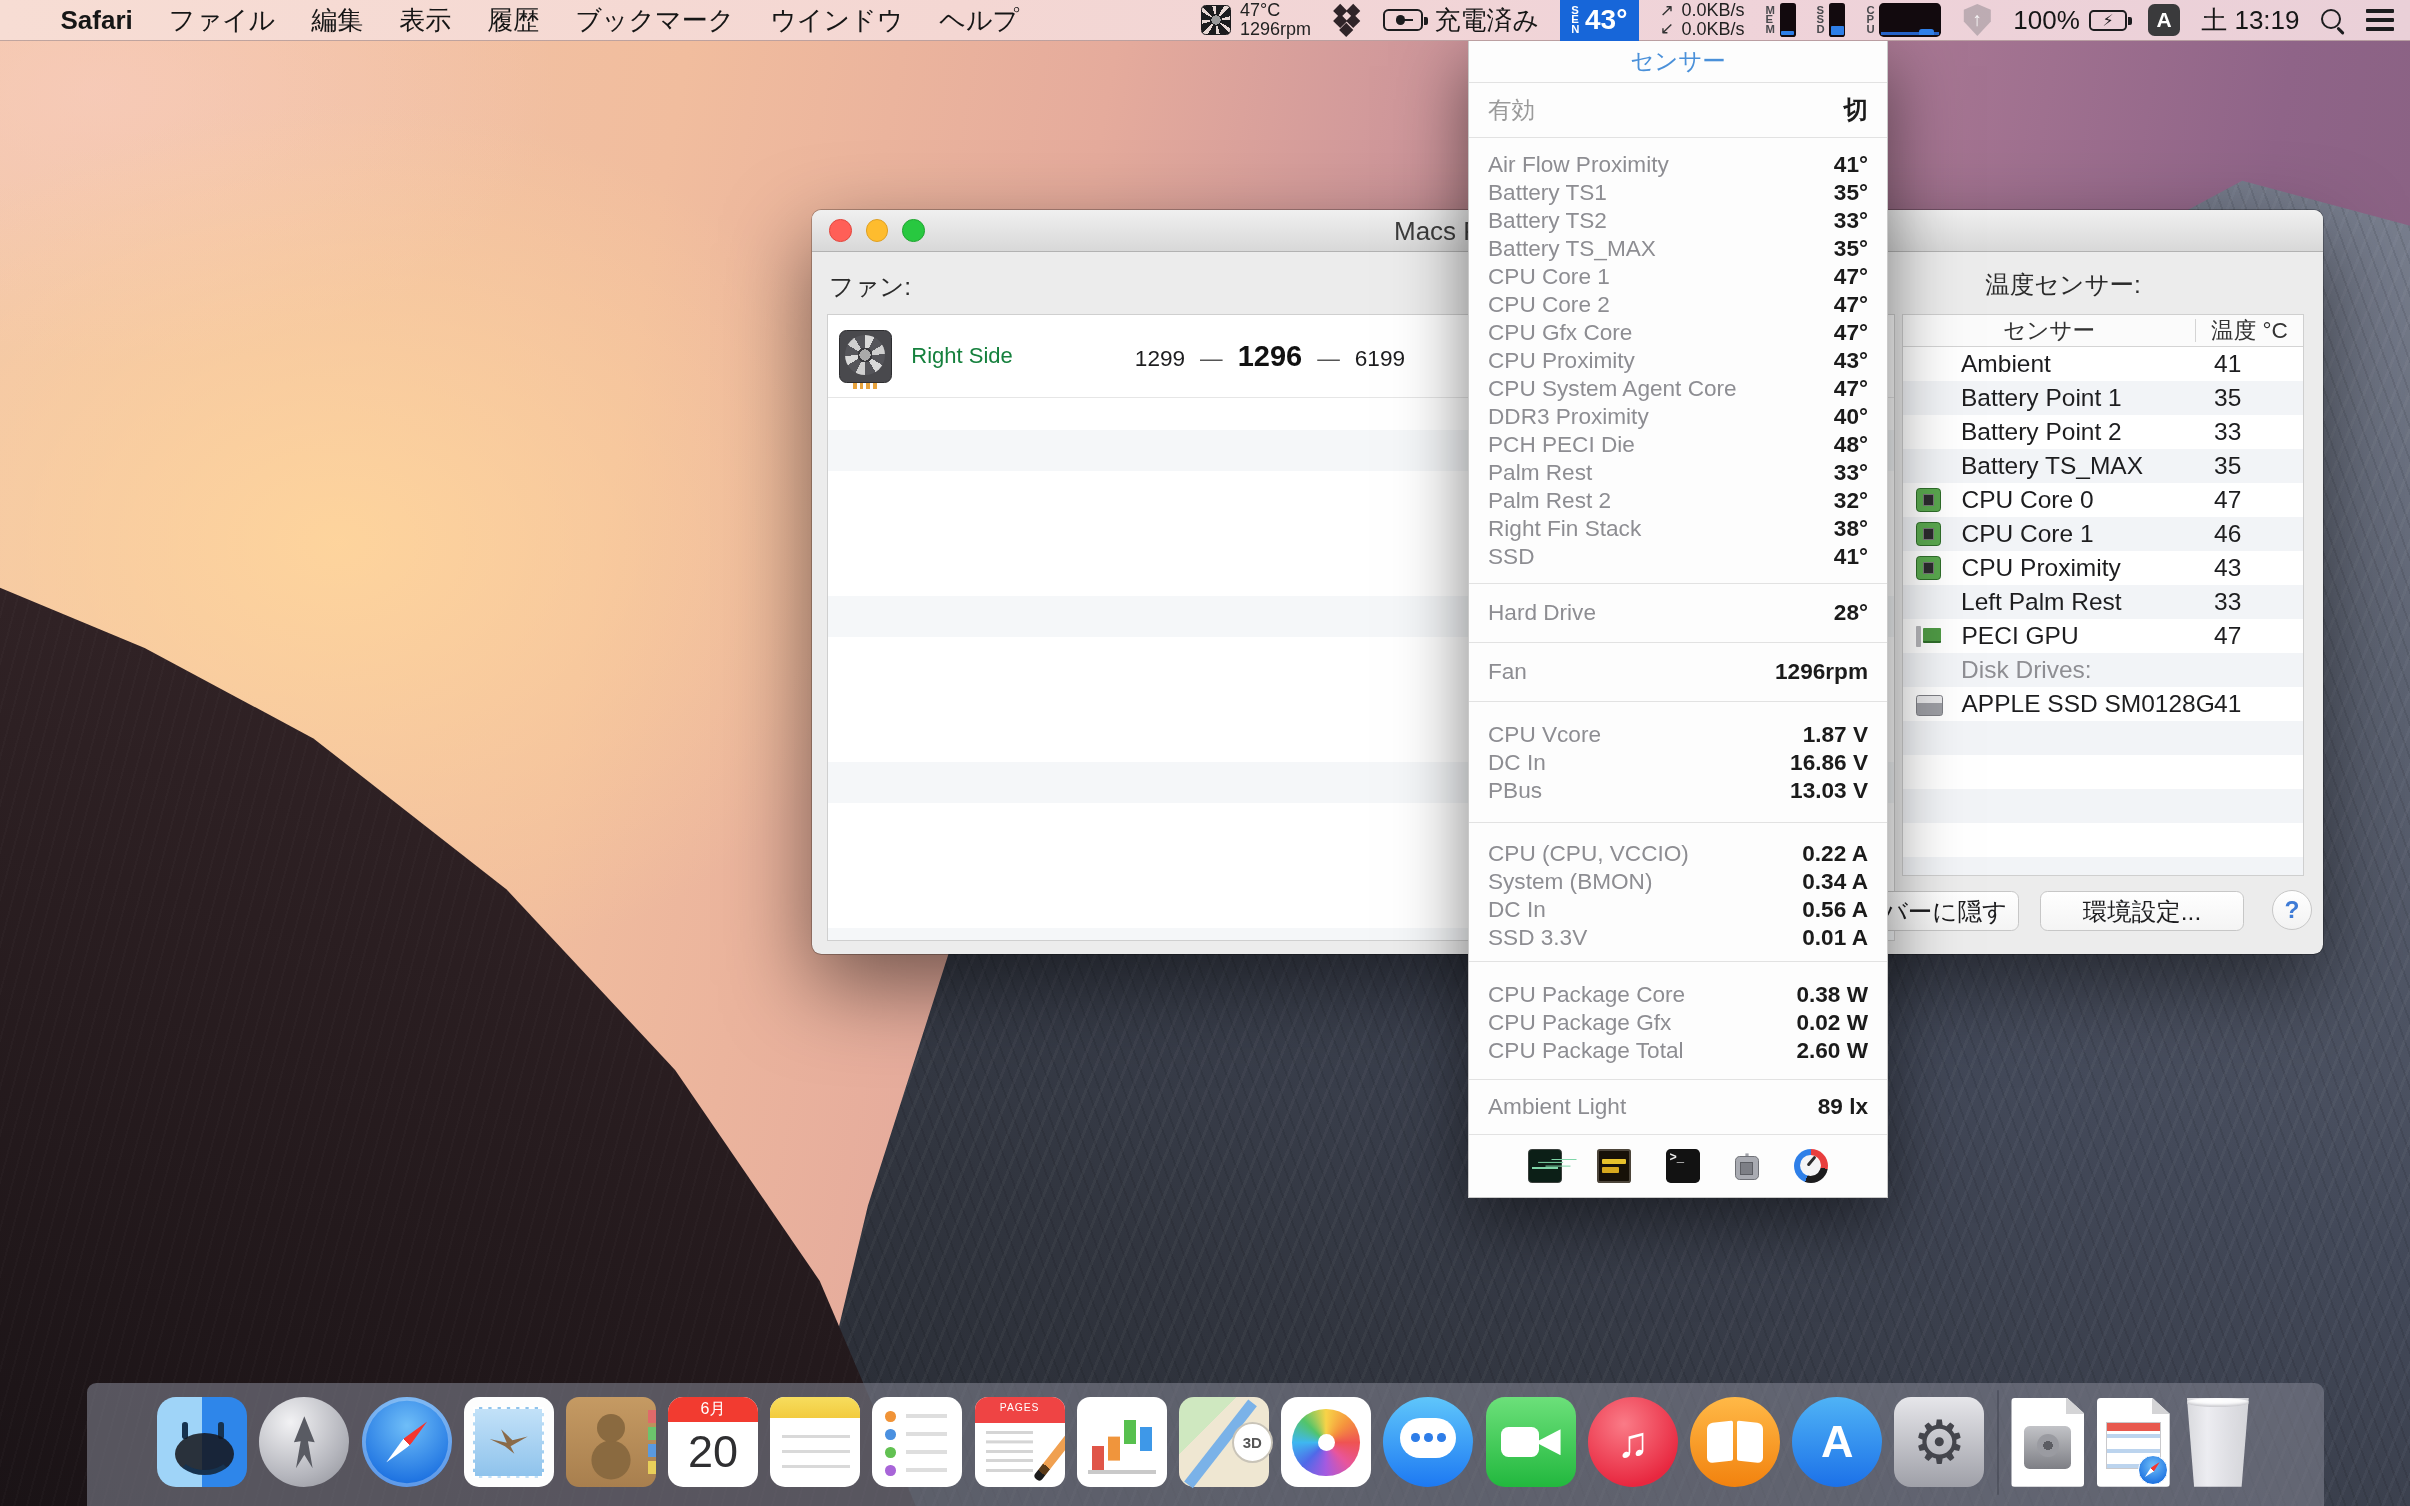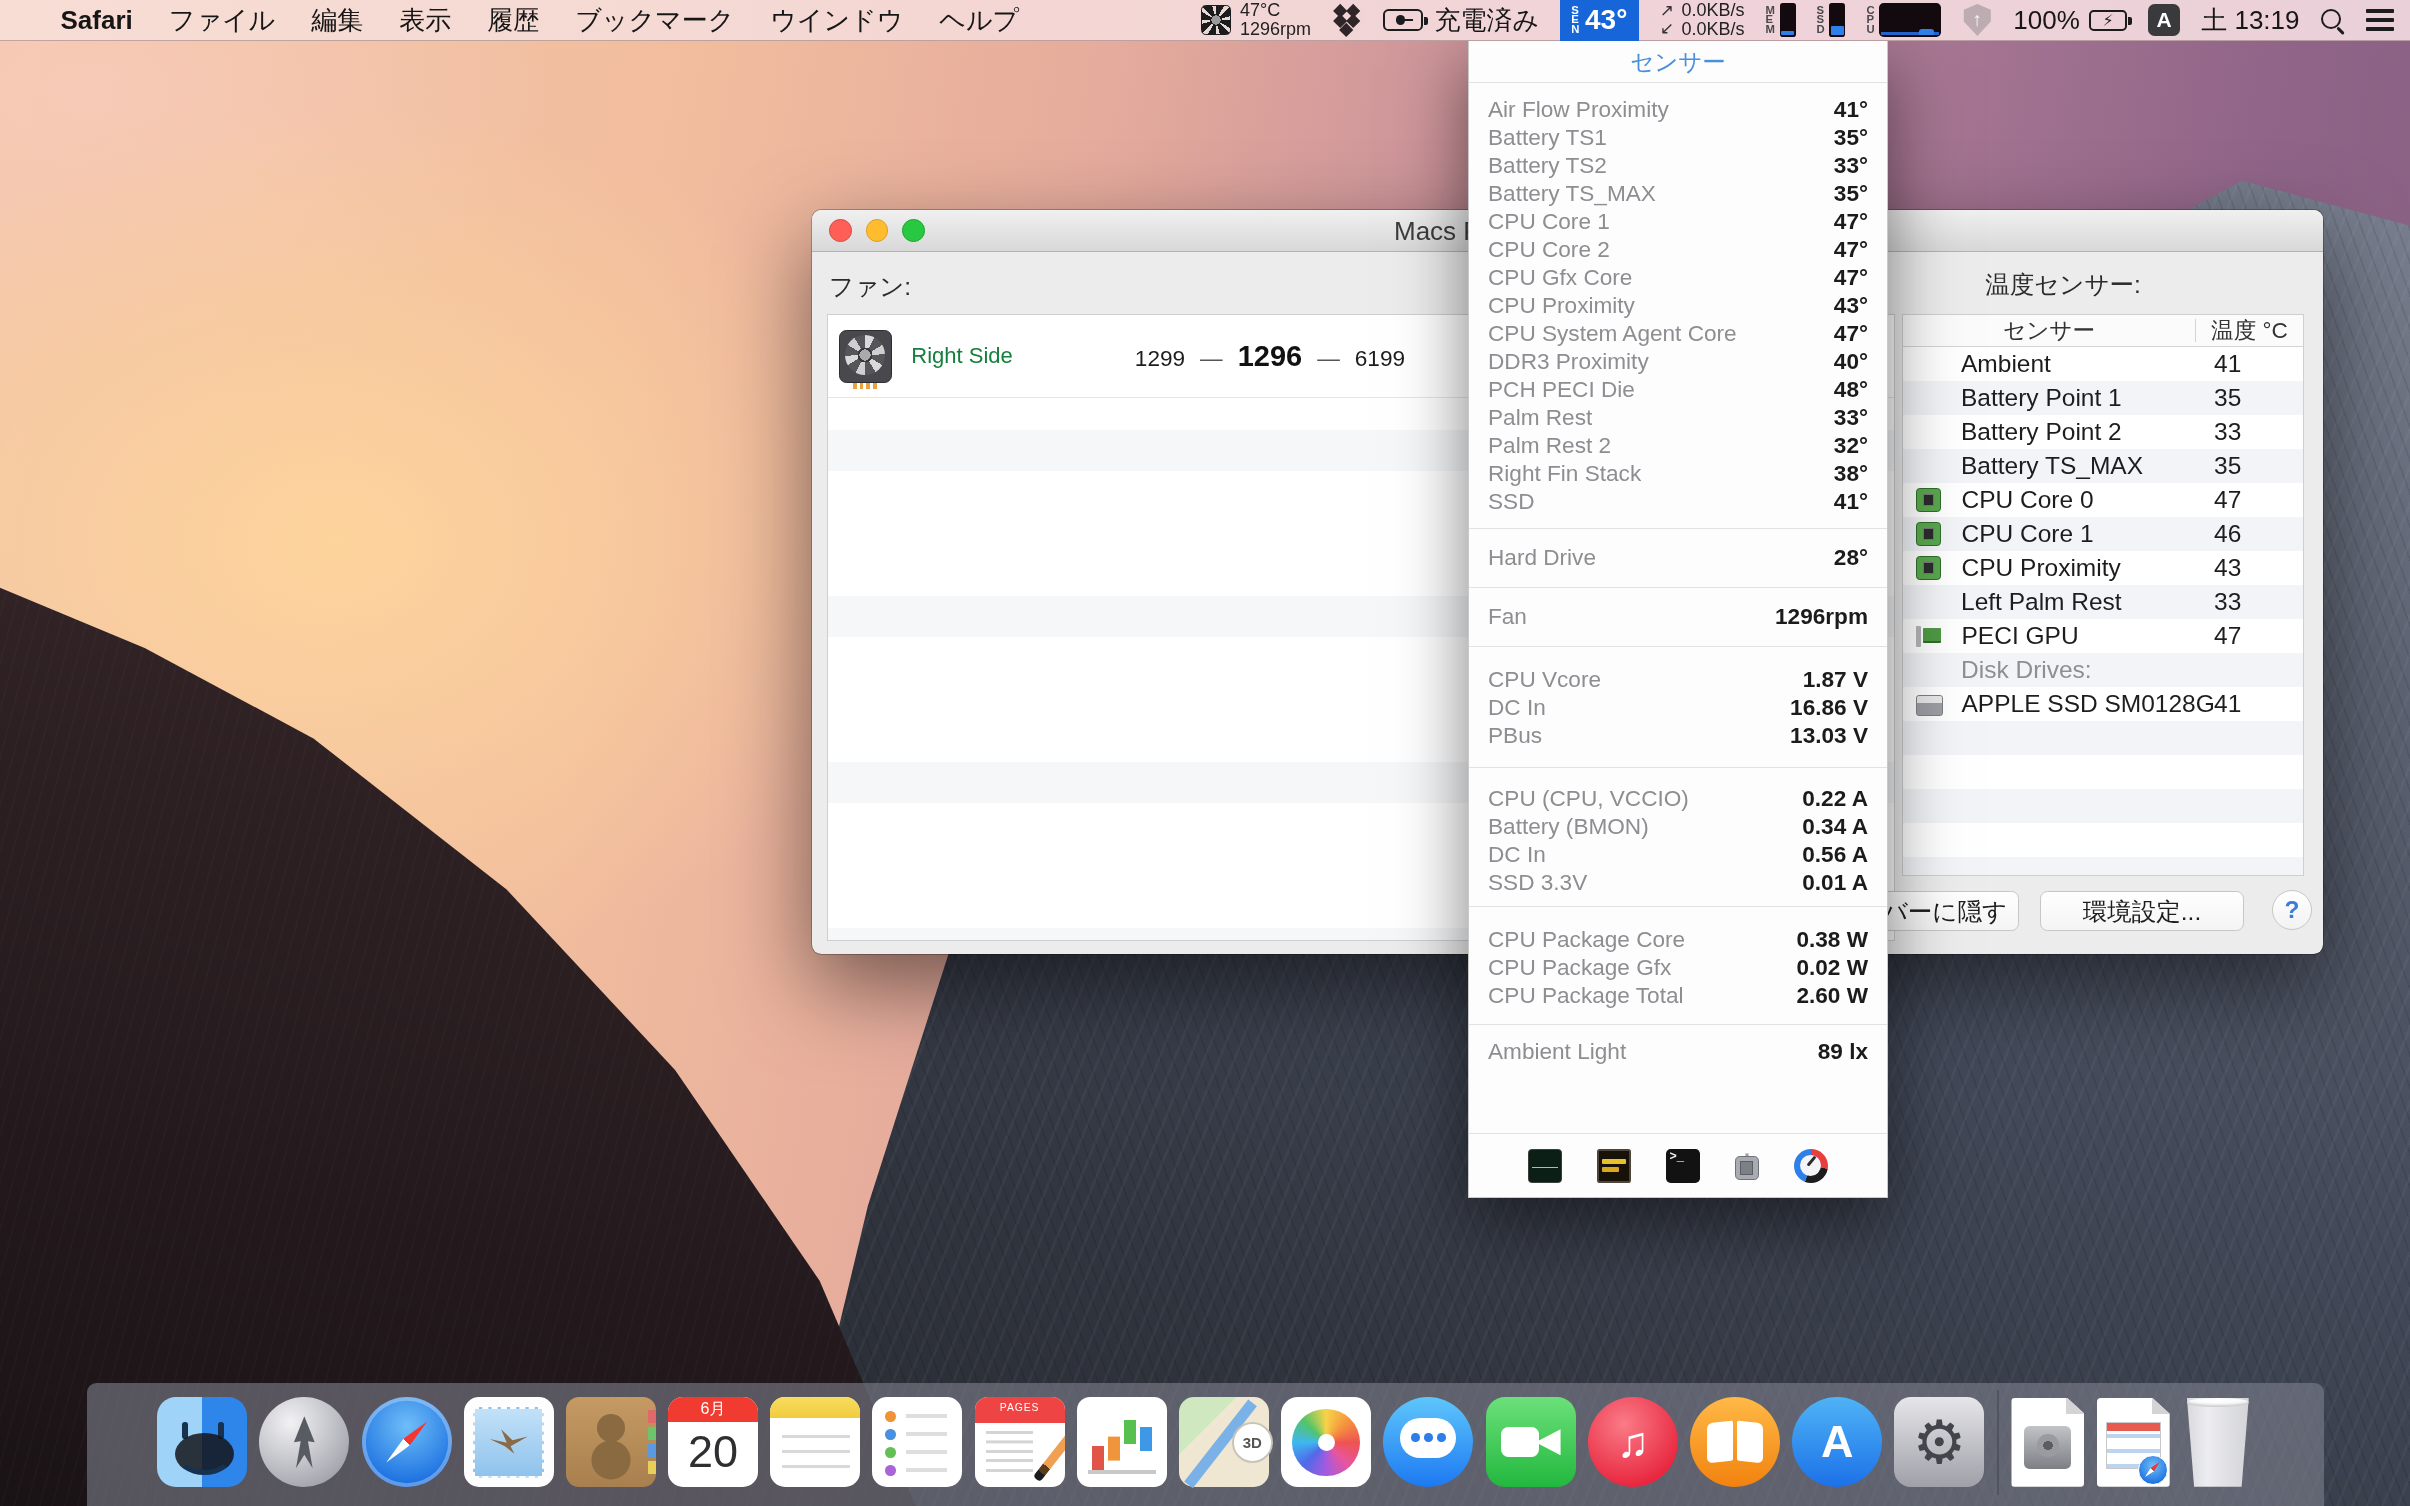--- a/index.html
+++ b/index.html
@@ -353,20 +353,24 @@
   </div>
 
   <div class="mfc-btn btn-hide">メニューバーに隠す</div>
   <div class="mfc-btn btn-prefs">環境設定...</div>
   <div class="btn-help">?</div>
 </div>
 
 <div class="sensor-panel">
   <div class="sp-title">センサー</div>
 
+  <div class="sp-section sp-enabled">
+    <span class="lbl">有効</span>
+    <span class="val">切</span>
+  </div>
 
   <div class="sp-section sp-temps">
     <div class="sp-row">
         <span class="lbl">Air Flow Proximity</span>
         <span class="val">41°</span>
       </div>
     <div class="sp-row">
         <span class="lbl">Battery TS1</span>
         <span class="val">35°</span>
       </div>
@@ -452,21 +456,21 @@
         <span class="val">13.03 V</span>
       </div>
   </div>
 
   <div class="sp-section sp-amps">
     <div class="sp-row">
         <span class="lbl">CPU (CPU, VCCIO)</span>
         <span class="val">0.22 A</span>
       </div>
     <div class="sp-row">
-        <span class="lbl">Battery (BMON)</span>
+        <span class="lbl">System (BMON)</span>
         <span class="val">0.34 A</span>
       </div>
     <div class="sp-row">
         <span class="lbl">DC In</span>
         <span class="val">0.56 A</span>
       </div>
     <div class="sp-row">
         <span class="lbl">SSD 3.3V</span>
         <span class="val">0.01 A</span>
       </div>

